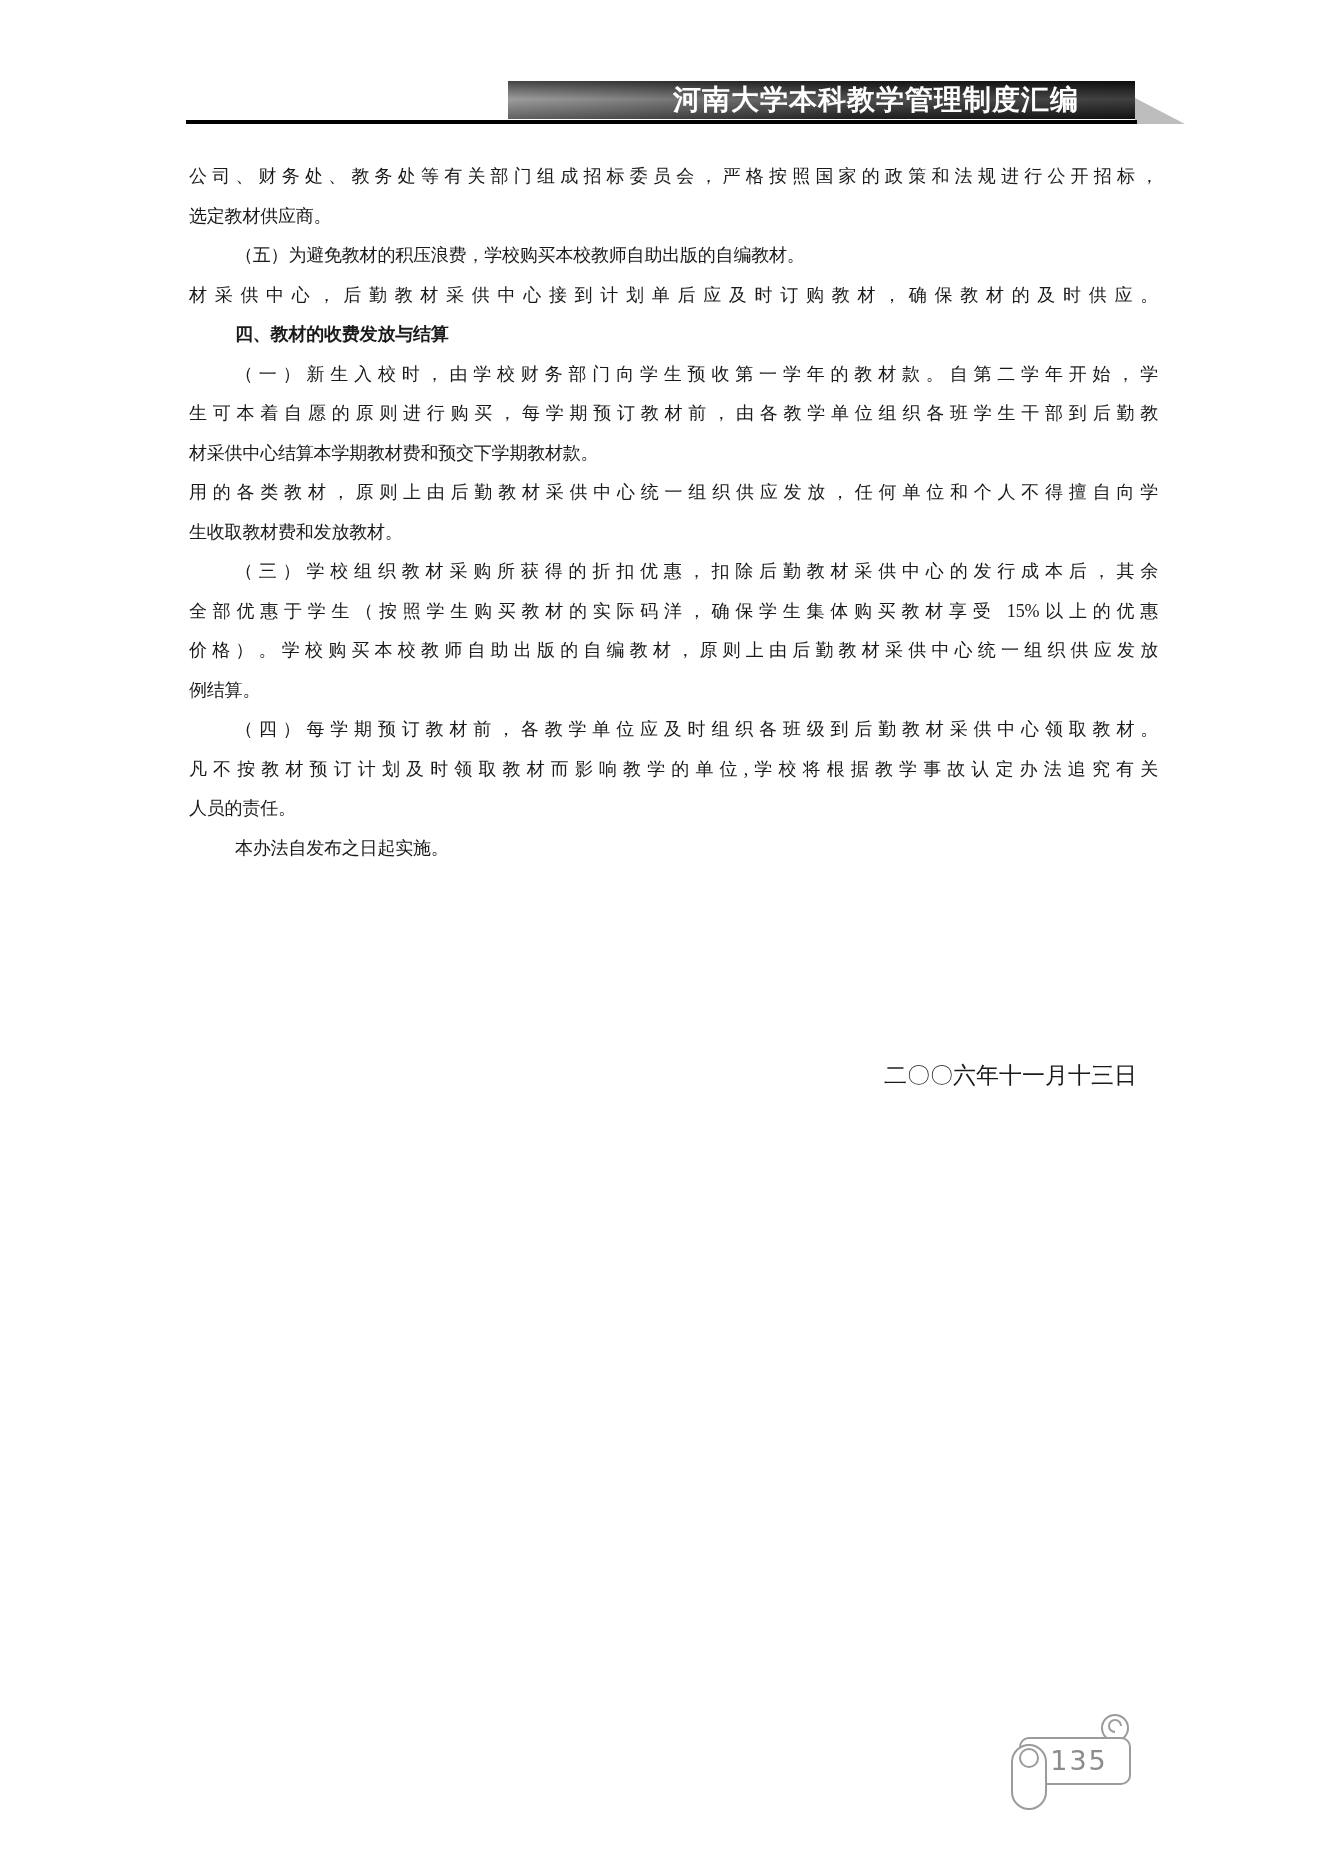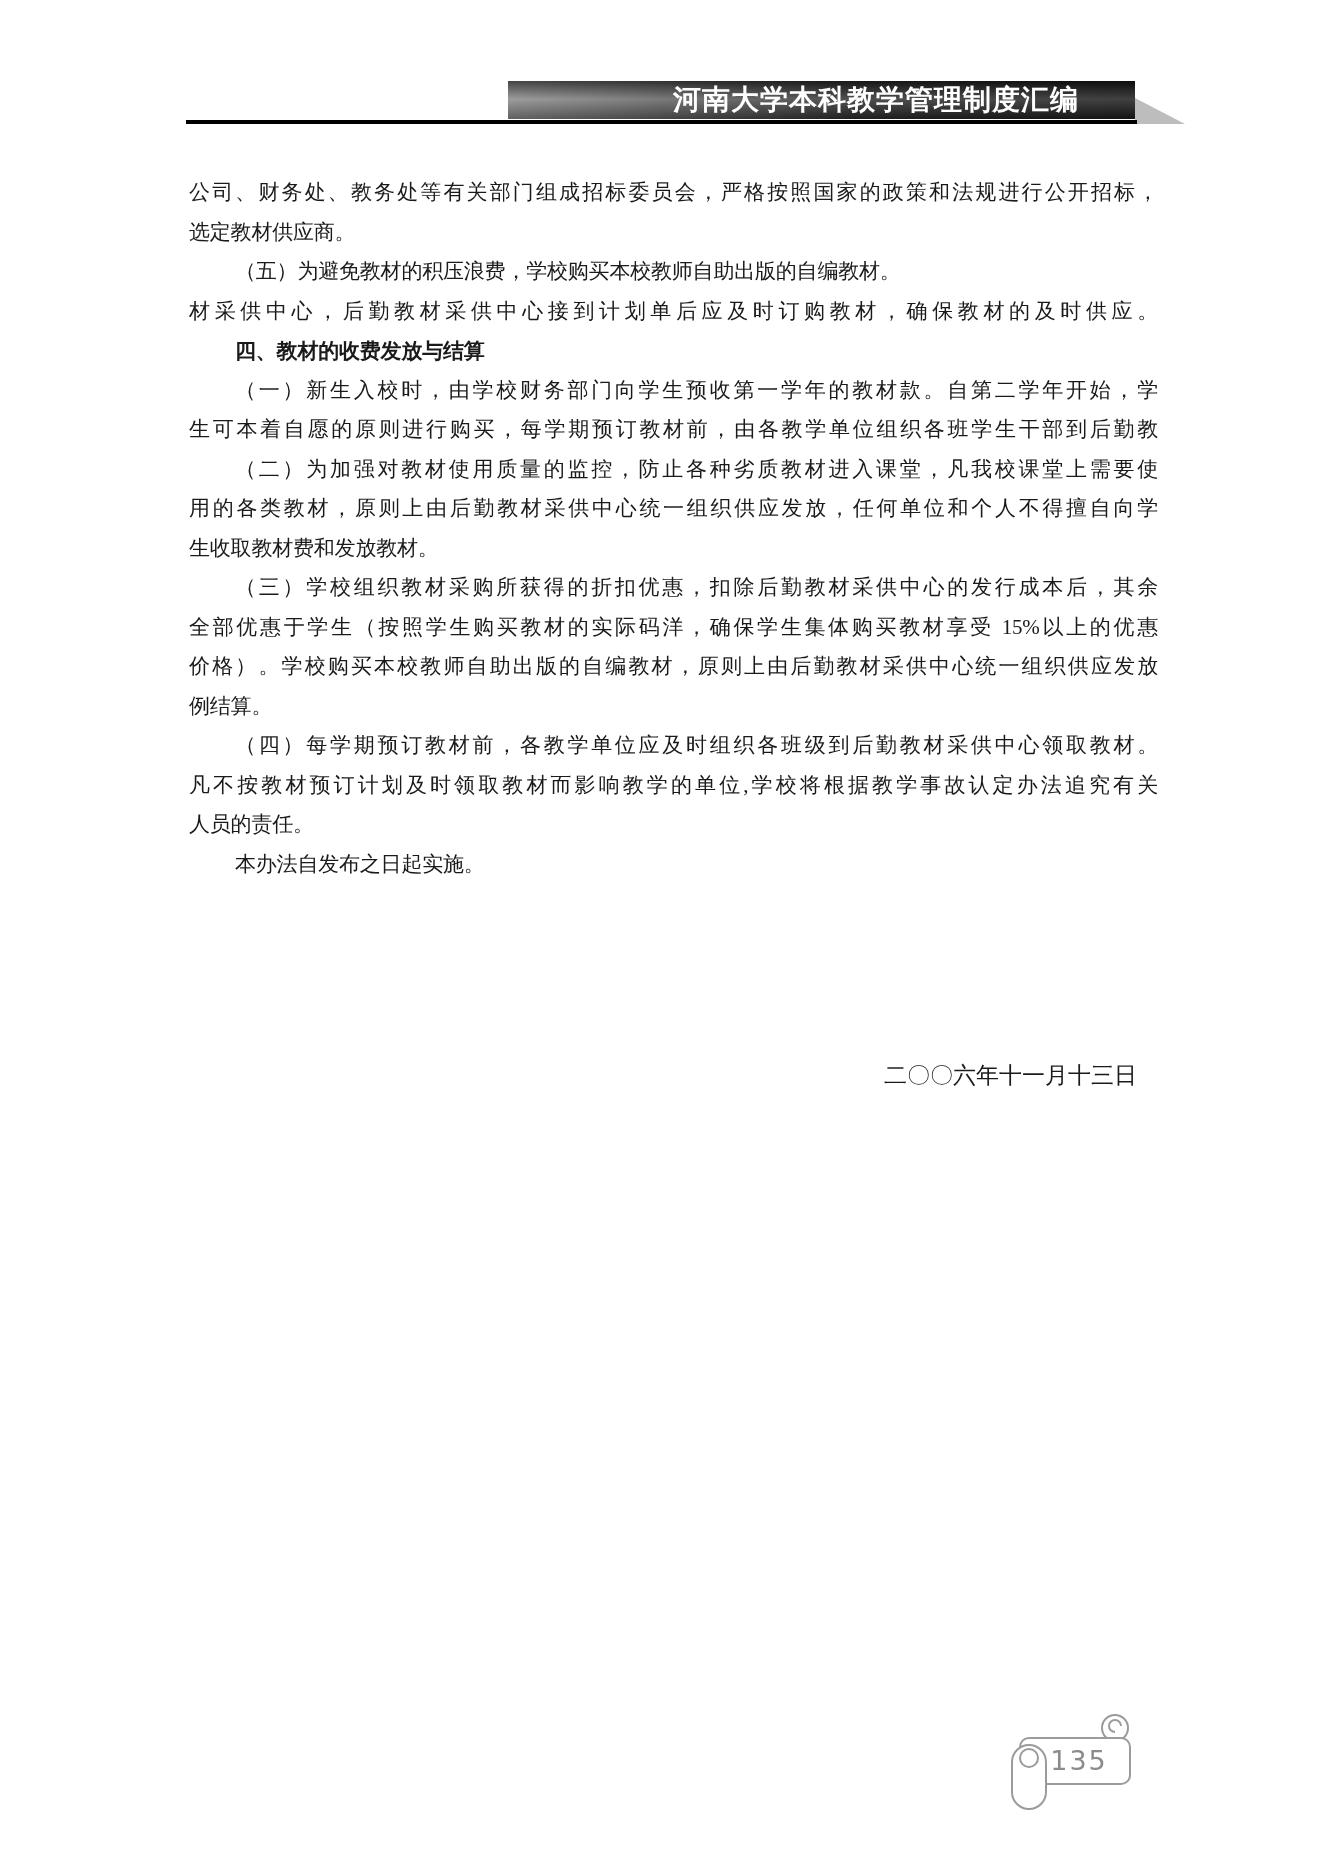--- a/index.html
+++ b/index.html
@@ -11,21 +11,21 @@
           display:flex;align-items:flex-start;justify-content:flex-end;padding-right:56px;
           background:
             linear-gradient(to bottom, rgba(0,0,0,0.50) 0%, rgba(255,255,255,0.16) 48%, rgba(0,0,0,0.30) 100%),
             linear-gradient(to right, #8a8a8a 0%, #2e2e2e 55%, #1b1b1b 100%);}
   .banner-title{color:#ffffff;font-size:28px;font-weight:bold;letter-spacing:1px;white-space:nowrap;}
   .banner-tail{position:absolute;left:1135px;top:98px;width:50px;height:26px;background:#bdbdbd;
                clip-path:polygon(0 0,100% 100%,0 100%);}
   .header-rule{position:absolute;left:186px;top:120px;width:951px;height:4px;background:#000000;}
 
   
-  .text-block{position:absolute;left:189px;top:157px;width:969px;font-size:21px;letter-spacing:-0.2px;margin-top:16px;}
+  .text-block{position:absolute;left:189px;top:157px;width:969px;font-size:18px;letter-spacing:-0.2px;}
   .line{line-height:39.5px;height:39.5px;text-align:justify;text-align-last:left;overflow:hidden;}
   .line.fill{text-align-last:justify;}
   .line.indent{text-indent:46px;}
   .line.heading{font-weight:bold;font-family:"Liberation Sans","DejaVu Sans",sans-serif;}
 
   .date-line{position:absolute;left:189px;top:1056px;width:948px;text-align:right;
              font-size:23px;line-height:39.5px;}
 
   
   .scroll{position:absolute;left:1003px;top:1712px;}
@@ -59,24 +59,24 @@
       <div class="line fill">材采供中心，后勤教材采供中心接到计划单后应及时订购教材，确保教材的及时供应。</div>
     </div>
 
     <div class="para">
       <div class="line indent heading">四、教材的收费发放与结算</div>
     </div>
 
     <div class="para">
       <div class="line indent fill">（一）新生入校时，由学校财务部门向学生预收第一学年的教材款。自第二学年开始，学</div>
       <div class="line fill">生可本着自愿的原则进行购买，每学期预订教材前，由各教学单位组织各班学生干部到后勤教</div>
+      <div class="line">材采供中心结算本学期教材费和预交下学期教材款。</div>
     </div>
 
     <div class="para">
-      <div class="line indent fill">（二）为加强对教材使用质量的监控，防止各种劣质教材进入课堂，凡我校课堂上需要使</div>
       <div class="line fill">用的各类教材，原则上由后勤教材采供中心统一组织供应发放，任何单位和个人不得擅自向学</div>
       <div class="line">生收取教材费和发放教材。</div>
     </div>
 
     <div class="para">
       <div class="line indent fill">（三）学校组织教材采购所获得的折扣优惠，扣除后勤教材采供中心的发行成本后，其余</div>
       <div class="line fill">全部优惠于学生（按照学生购买教材的实际码洋，确保学生集体购买教材享受 15%以上的优惠</div>
       <div class="line fill">价格）。学校购买本校教师自助出版的自编教材，原则上由后勤教材采供中心统一组织供应发放</div>
       <div class="line">例结算。</div>
     </div>

